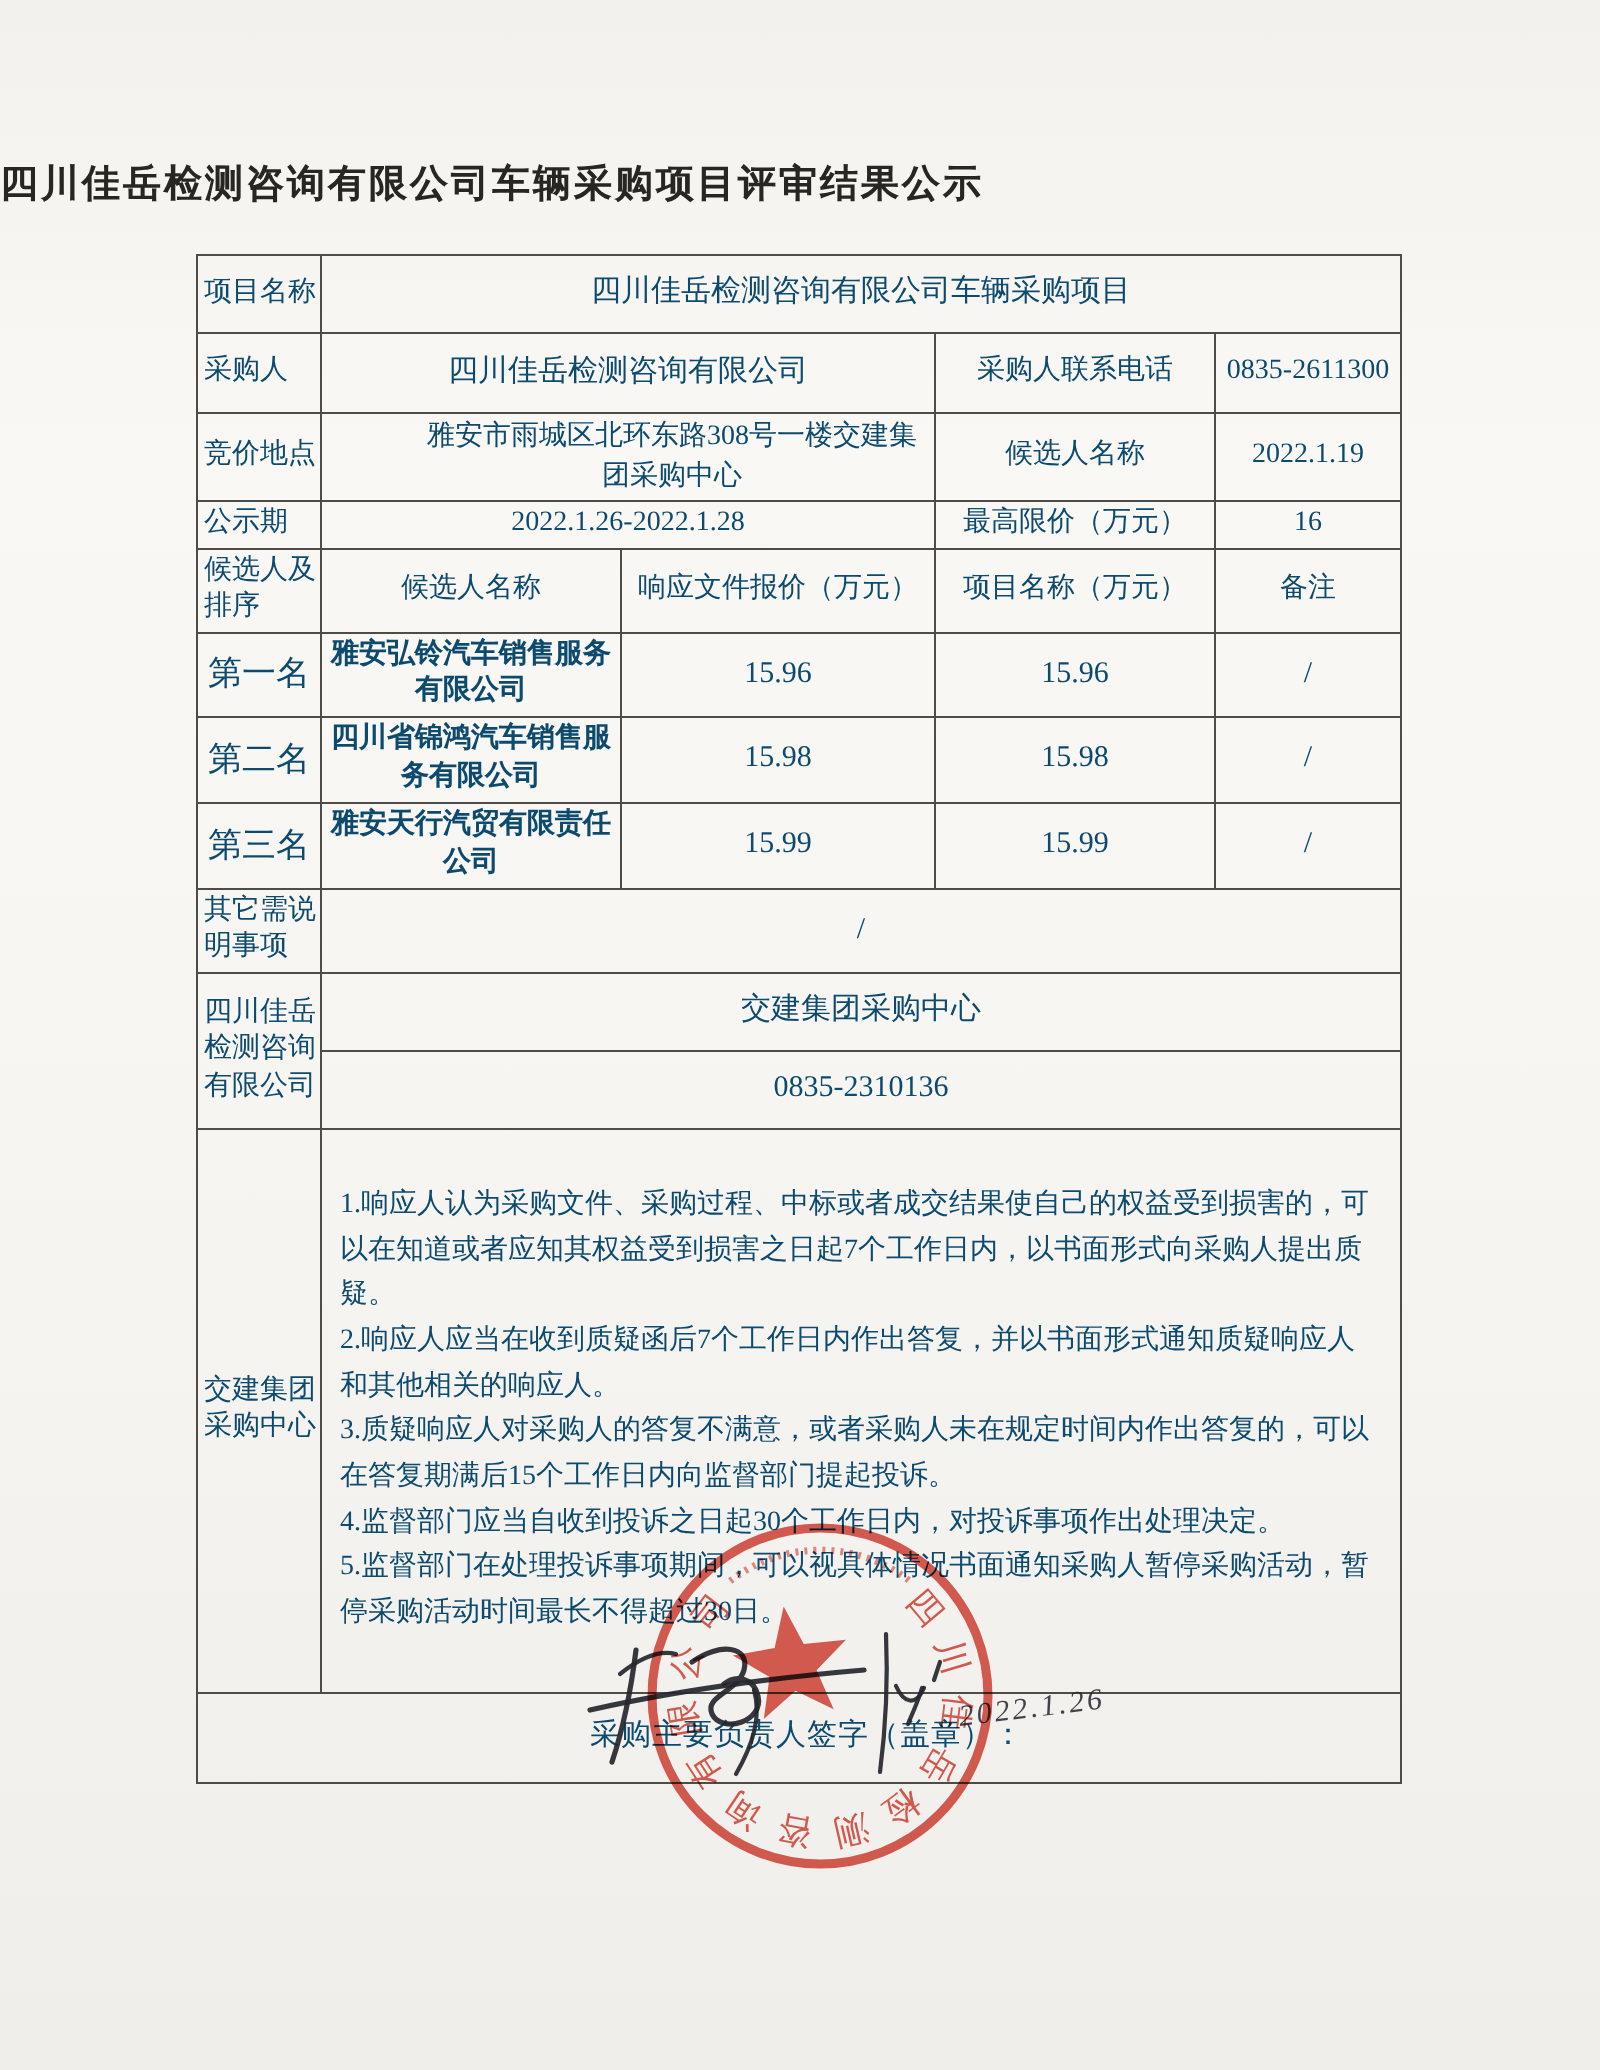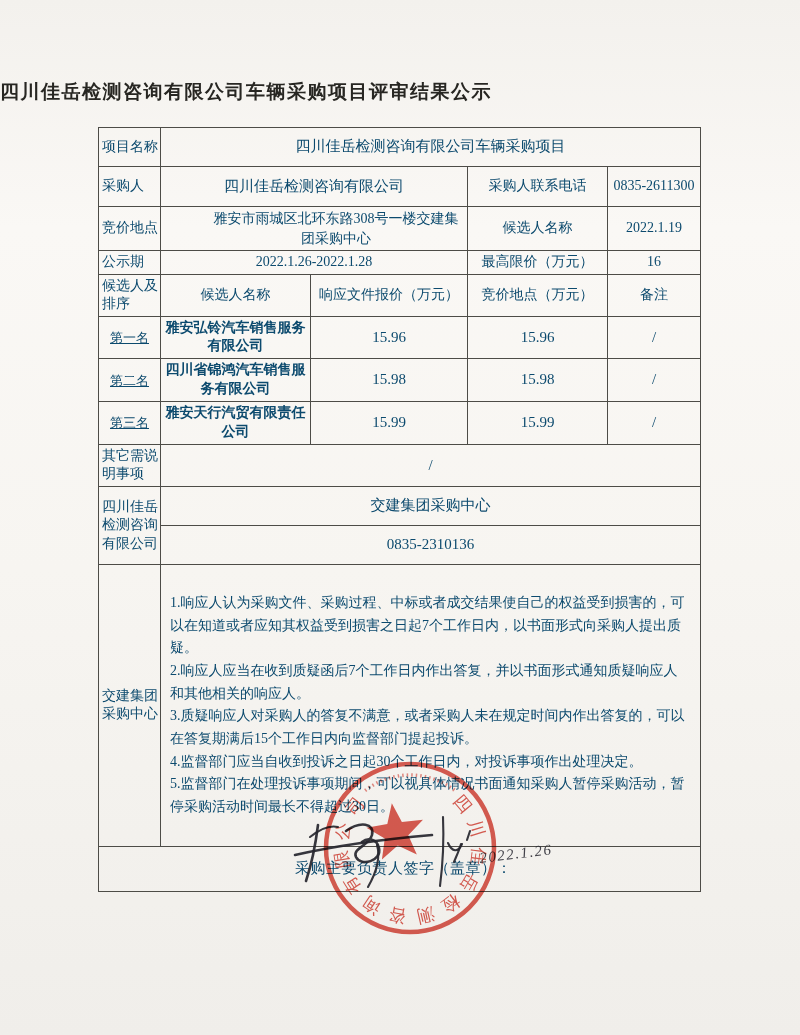--- a/index.html
+++ b/index.html
@@ -20,21 +20,21 @@
     font-size:15px;color:#0c4a6e;
   }
   .doc-table td{
     border:1.6px solid #4d4c47;
     padding:2px 4px;text-align:center;vertical-align:middle;
     line-height:1.32;overflow:hidden;
   }
   .doc-table td.lbl{
     text-align:left;padding:2px 1px 2px 3px;font-size:14px;letter-spacing:0;
   }
-  .doc-table td.rank{text-align:center;font-size:13px;padding:2px 1px;text-decoration:underline;}
+  .doc-table td.rank{text-align:center;font-size:17px;padding:2px 1px;}
   .doc-table td.name-cell{font-size:14px;line-height:1.35;padding:2px 3px;font-weight:bold;}
   .doc-table td.small-val{font-size:14px;}
   .doc-table td.wrap-val{font-size:14px;line-height:1.4;padding-left:48px;}
   .doc-table td.objection-cell{
     text-align:left;font-size:14px;line-height:1.62;
     padding:10px 9px 10px 9px;vertical-align:middle;margin-left:15px;
   }
   .objection-cell p{margin:0;}
   .doc-table td.sig-cell{
     text-align:center;font-size:15px;padding-left:12px;letter-spacing:.5px;
@@ -80,21 +80,21 @@
     <tr style="height:23px">
       <td class="lbl">公示期</td>
       <td colspan="2" class="small-val">2022.1.26-2022.1.28</td>
       <td class="small-val">最高限价（万元）</td>
       <td class="small-val">16</td>
     </tr>
     <tr style="height:32px">
       <td class="lbl">候选人及排序</td>
       <td class="small-val">候选人名称</td>
       <td class="small-val">响应文件报价（万元）</td>
-      <td class="small-val">竞价地点（万元）</td>
+      <td class="small-val">项目名称（万元）</td>
       <td class="small-val">备注</td>
     </tr>
     <tr style="height:42px">
       <td class="rank">第一名</td>
       <td class="name-cell">雅安弘铃汽车销售服务有限公司</td>
       <td>15.96</td>
       <td>15.96</td>
       <td>/</td>
     </tr>
     <tr style="height:40px">

